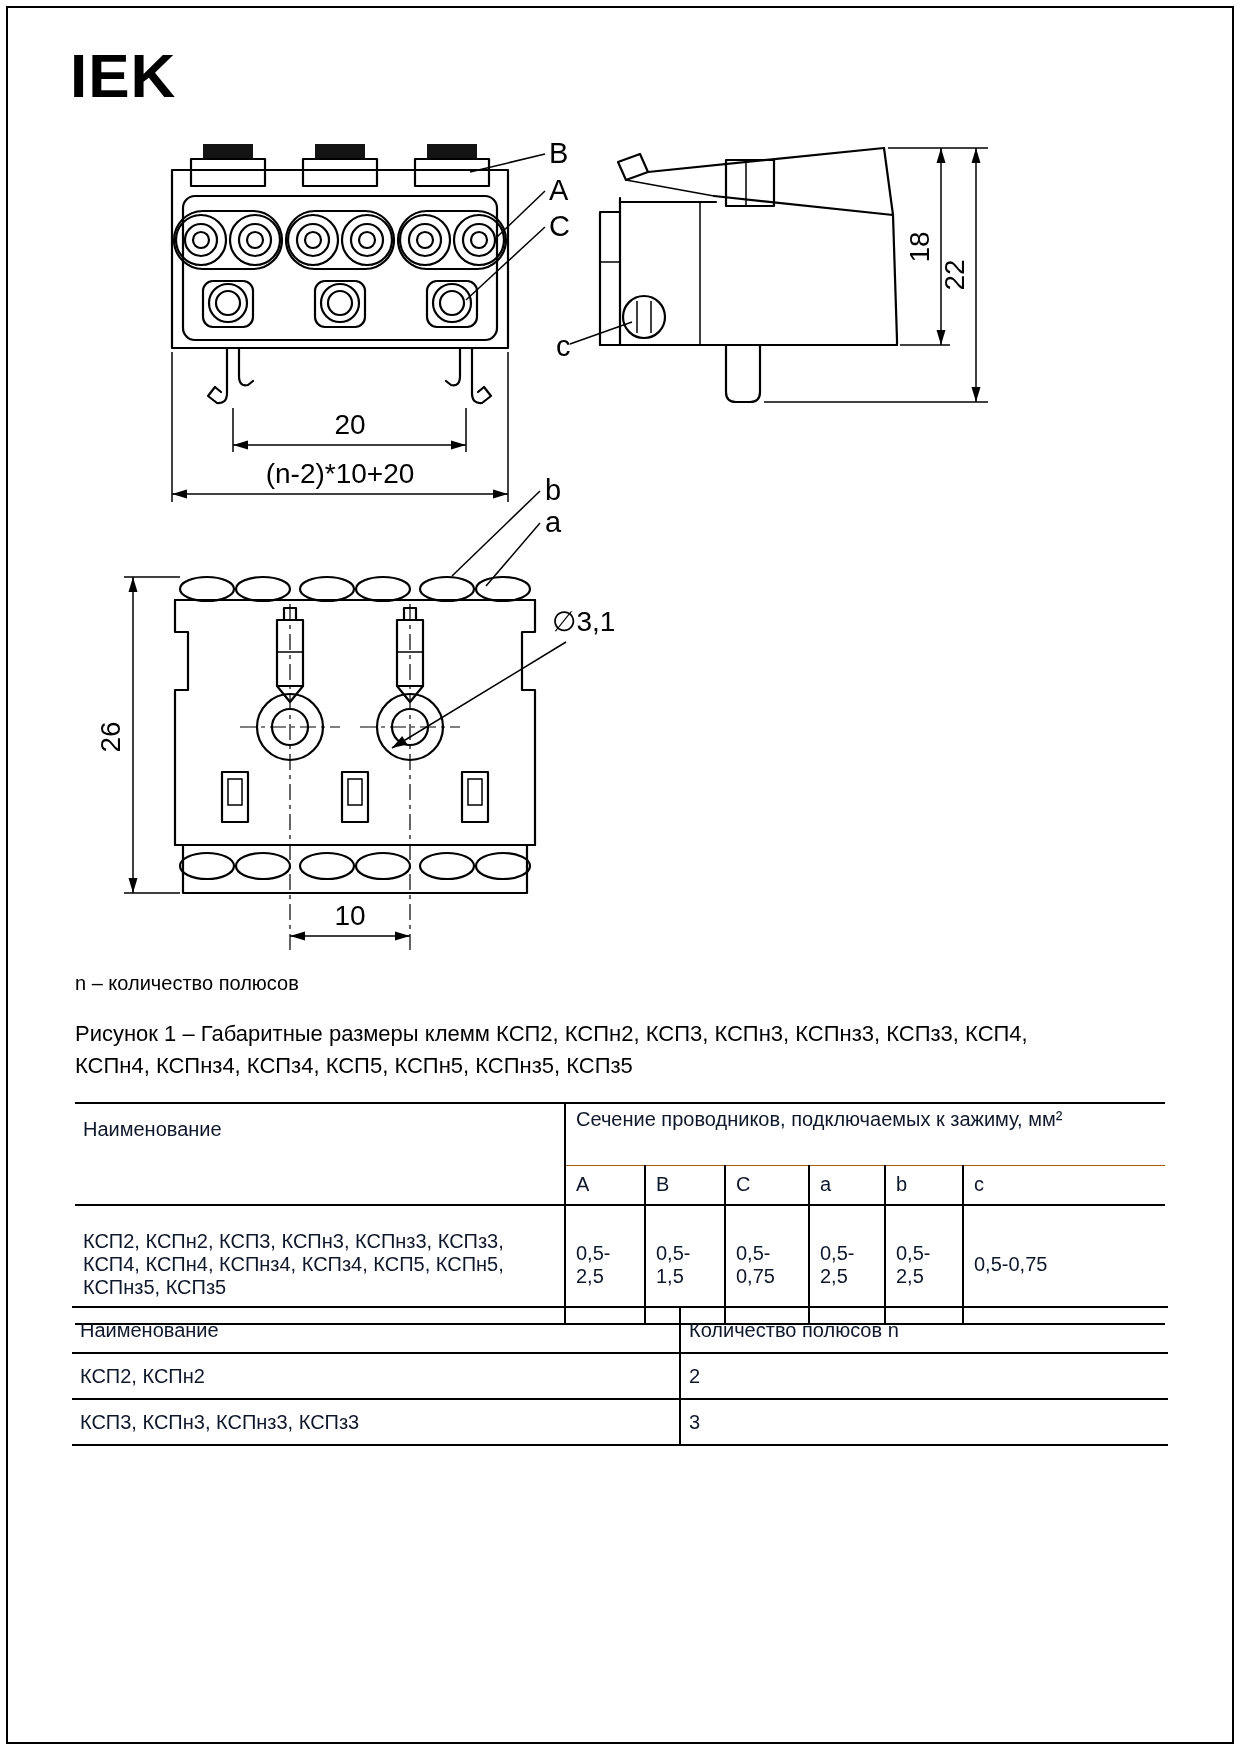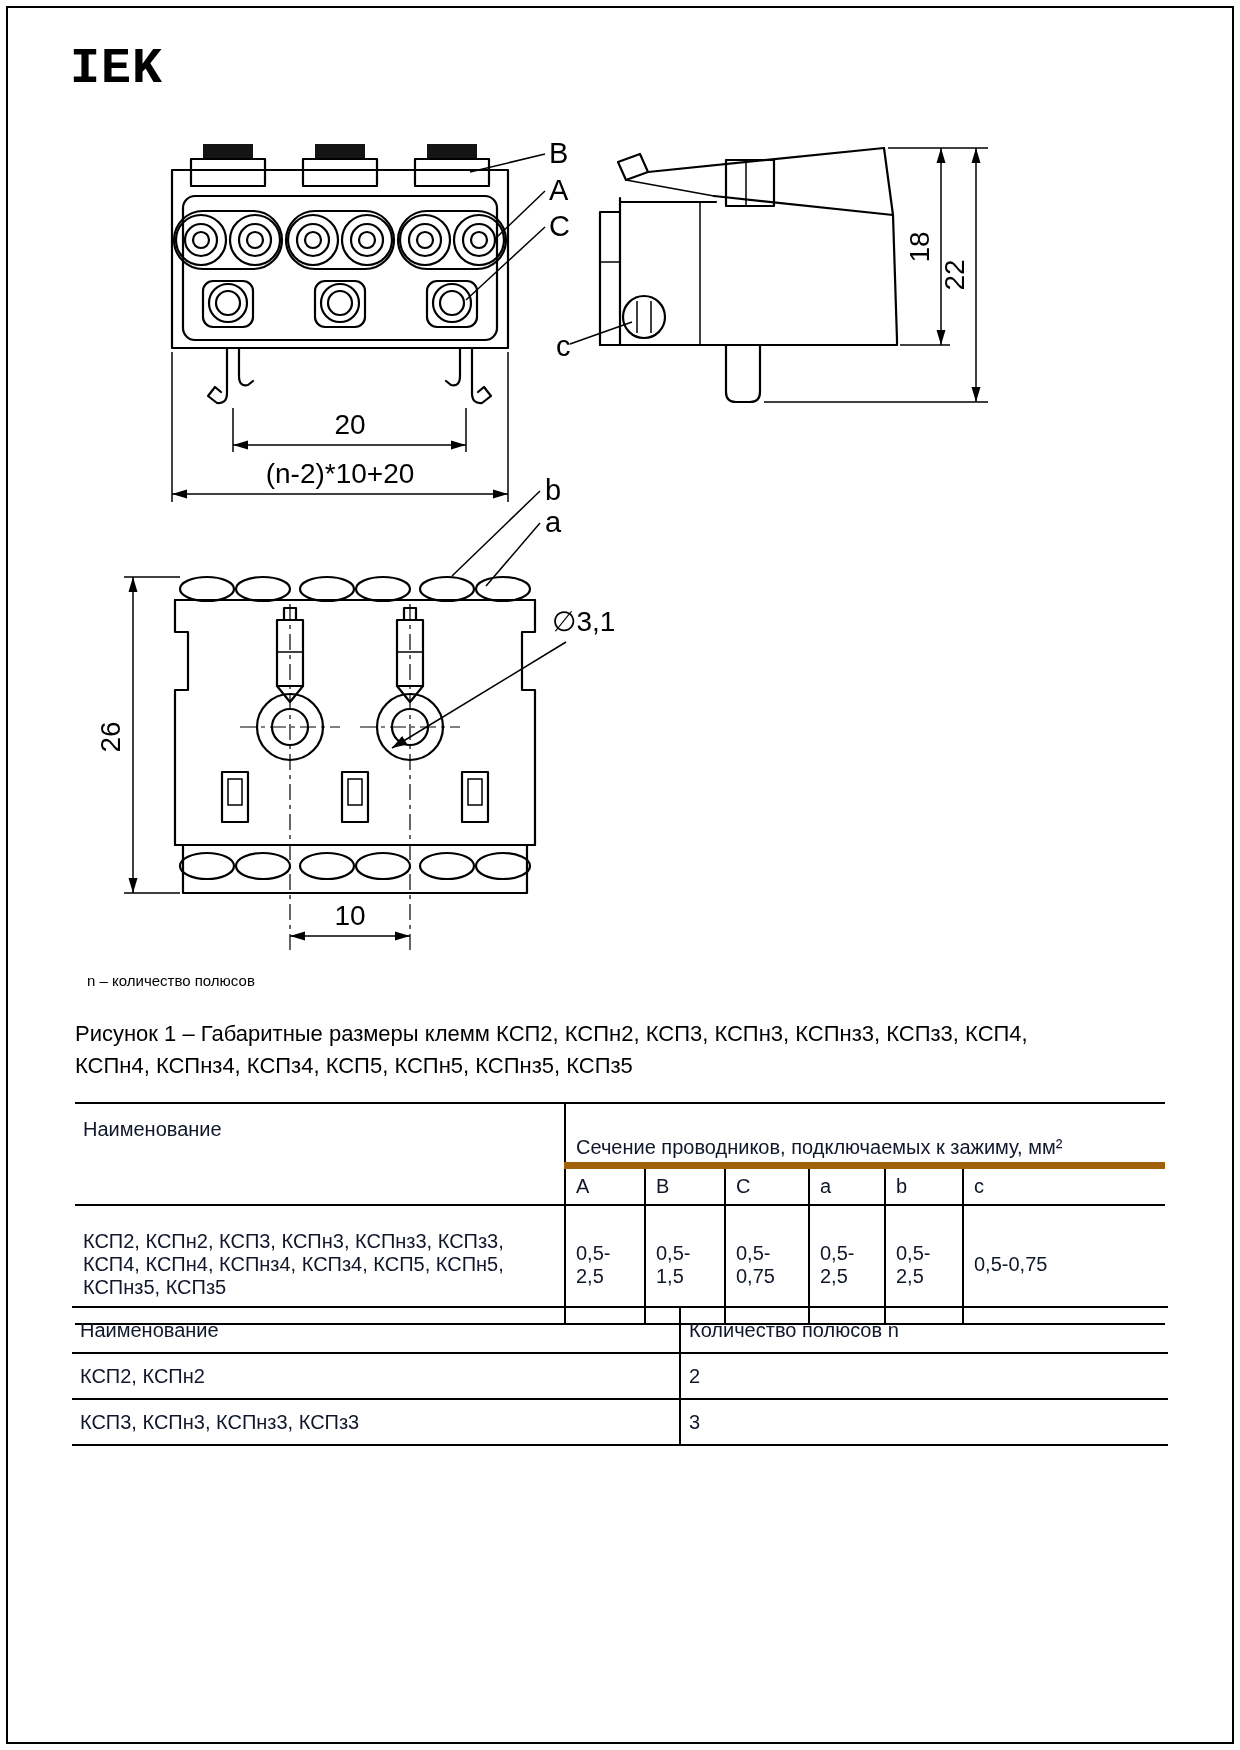--- a/index.html
+++ b/index.html
@@ -1,35 +1,35 @@
 <!DOCTYPE html>
 <html><head>
 <meta charset="utf-8">
 <style>
   * { margin:0; padding:0; box-sizing:border-box; }
   body { background:#888; font-family:"Liberation Sans", sans-serif; color:#000; }
   .page { position:relative; width:1240px; height:1750px; background:#fff; overflow:hidden; }
   .frame { position:absolute; inset:6px; border:2px solid #000; pointer-events:none; }
-  .logo { position:absolute; left:70px; top:40px; font-size:50px; font-weight:800; letter-spacing:1px; font-family:Liberation Mono, monospace; }
+  .logo { position:absolute; left:70px; top:40px; font-size:62px; font-weight:800; letter-spacing:1px; font-family:Liberation Sans, sans-serif; }
   .drawings { position:absolute; left:0; top:0; }
   svg text { font-family:"Liberation Sans", sans-serif; fill:#000; }
   .s  { fill:none; stroke:#000; stroke-width:2.2; stroke-linejoin:round; stroke-linecap:round; }
   .t  { fill:none; stroke:#000; stroke-width:1.5; }
   .cl { fill:none; stroke:#000; stroke-width:1.2; stroke-dasharray:16 5 4 5; }
   .ah { fill:#000; stroke:none; }
   .sf { fill:#141414; stroke:none; }
   .dt { font-size:28px; }
   .lt { font-size:29px; }
-  .note { position:absolute; left:87px; top:972px; font-size:15px; }
+  .note { position:absolute; left:75px; top:972px; font-size:20px; }
   .caption { position:absolute; left:75px; top:1018px; max-width:990px; font-size:22px; line-height:1.45; }
   table { border-collapse:collapse; font-size:20px; color:#0f172a; }
   td { vertical-align:middle; }
   .tbl1 { position:absolute; left:75px; top:1102px; width:1090px; border-top:2px solid #000; border-bottom:2px solid #000; table-layout:fixed; }
   .tbl1 .c-name { border-right:2px solid #000; border-bottom:2px solid #000; vertical-align:top; padding:14px 8px 0 8px; }
-  .tbl1 .c-sect { border-bottom:7px solid #a16207; vertical-align:top; padding:32px 8px 0 10px; height:62px; }
+  .tbl1 .c-sect { border-bottom:1px solid #a16207; vertical-align:top; padding:4px 8px 0 10px; height:62px; }
   .tbl1 .c-sub  { border-right:2px solid #000; border-bottom:2px solid #000; padding:6px 6px 6px 10px; height:40px; vertical-align:middle; }
   .tbl1 .c-sub.last { border-right:none; }
   .tbl1 .c-rowname { border-right:2px solid #000; padding:24px 8px; height:72px; vertical-align:middle; }
   .tbl1 .c-val { border-right:2px solid #000; padding:6px 6px 6px 10px; vertical-align:middle; }
   .tbl1 .c-val.last { border-right:none; }
   .tbl2 { position:absolute; left:72px; top:1306px; width:1096px; border-top:2px solid #000; table-layout:fixed; }
   .tbl2 td { border-bottom:2px solid #000; height:46px; padding:6px 8px; vertical-align:middle; }
   .tbl2 td.first { border-right:2px solid #000; }
 </style>
 </head>

